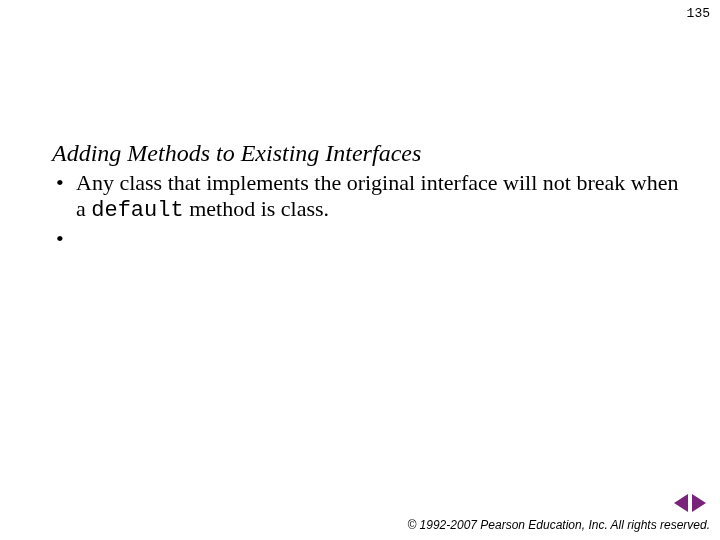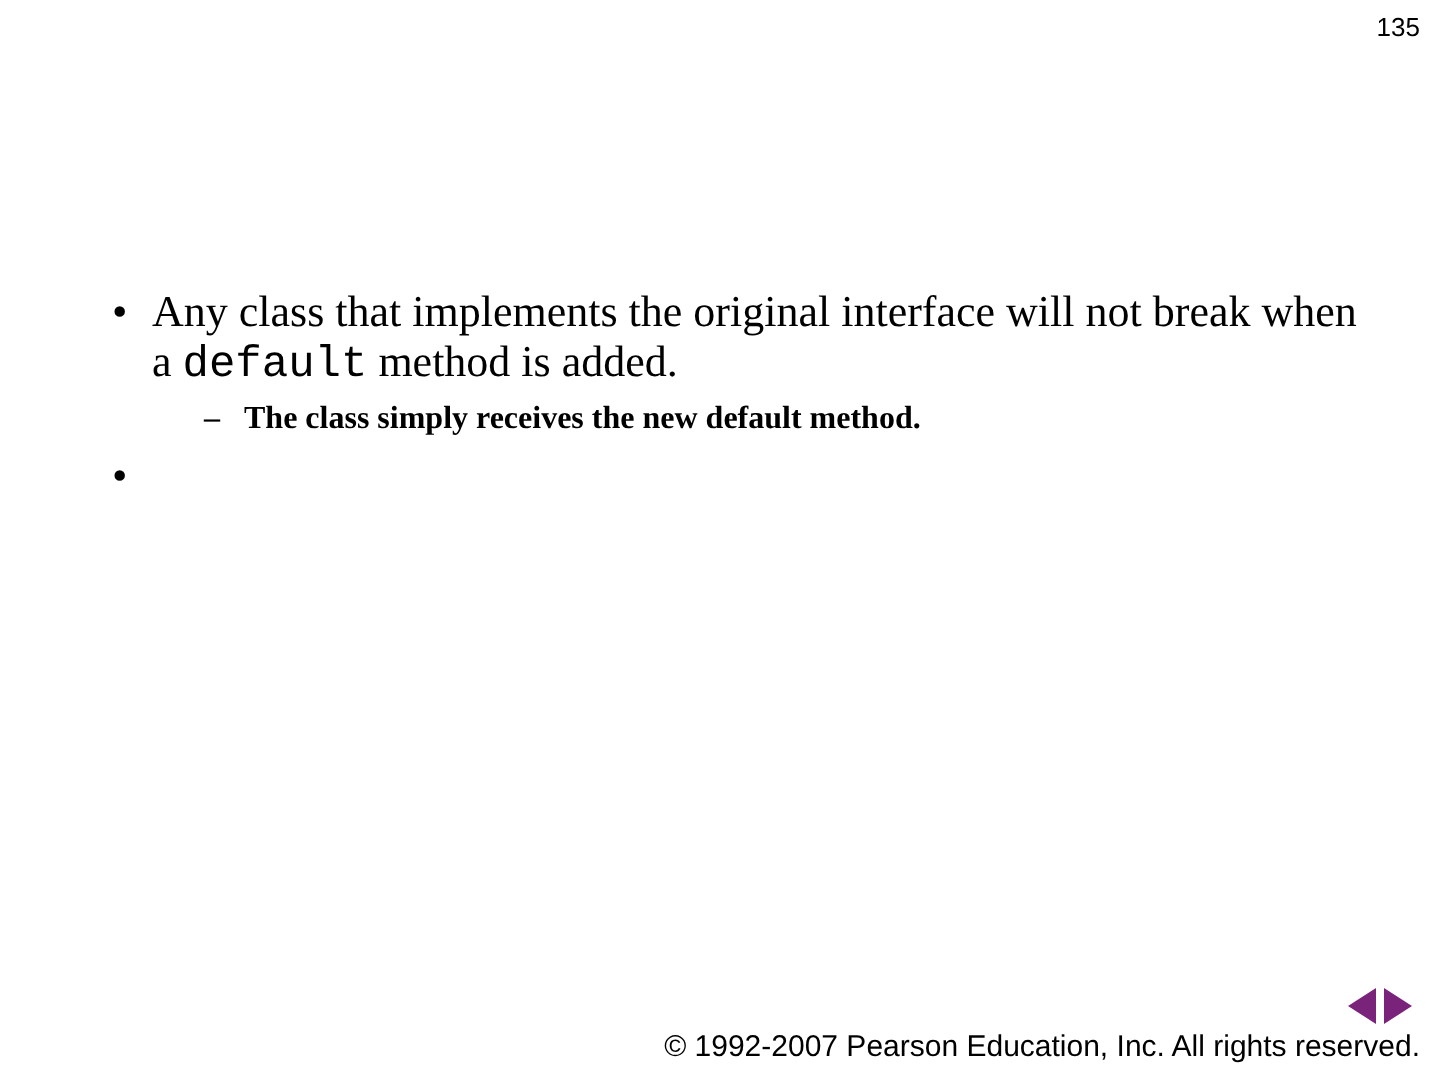--- a/index.html
+++ b/index.html
@@ -11,21 +11,21 @@
     font-family: "Times New Roman", Times, serif;
     color: #000;
     position: relative;
     overflow: hidden;
   }
   .page-number {
     position: absolute;
     top: 6px;
     right: 10px;
     font-size: 13px;
-    font-family: Liberation Sans, sans-serif;
+    font-family: Liberation Mono, monospace;
   }
   .content {
     position: absolute;
     top: 140px;
     left: 52px;
     right: 30px;
   }
   .heading {
     font-style: italic;
     font-size: 24px;
@@ -73,23 +73,24 @@
   }
   .mono {
     font-family: "Courier New", Courier, monospace;
   }
   .ital {
   }
   .footer {
     position: absolute;
     bottom: 8px;
     right: 10px;
-    font-size: 15px;
+    font-size: 12px;
     font-family: Arial, Helvetica, sans-serif;
     text-align: center;
+    font-style: italic;
   }
   .nav {
     position: absolute;
     bottom: 28px;
     right: 14px;
     display: flex;
     gap: 4px;
   }
   .nav-btn {
     width: 0;
@@ -104,28 +105,26 @@
   .nav-next {
     border-left: 14px solid #7a237a;
   }
 </style>
 </head>
 <body>
 
 <div class="page-number">135</div>
 
 <div class="content">
+  <div class="heading">Adding Methods to Existing Interfaces</div>
 
   <ul class="bullets">
 
     <li>
-      <span>Any class that implements the original interface will </span><span class="ital">not</span><span> break when a </span><span class="mono">default</span><span> method is added.</span>
-      <ul class="sub">
-        <li>The class simply receives the new default method.</li>
-      </ul>
+      <span>Any class that implements the original interface will </span><span class="ital">not</span><span> break when a </span><span class="mono">default</span><span> method is class.</span>
     </li>
 
     <li>
     </li>
 
 
   </ul>
 </div>
 
 <div class="nav">

